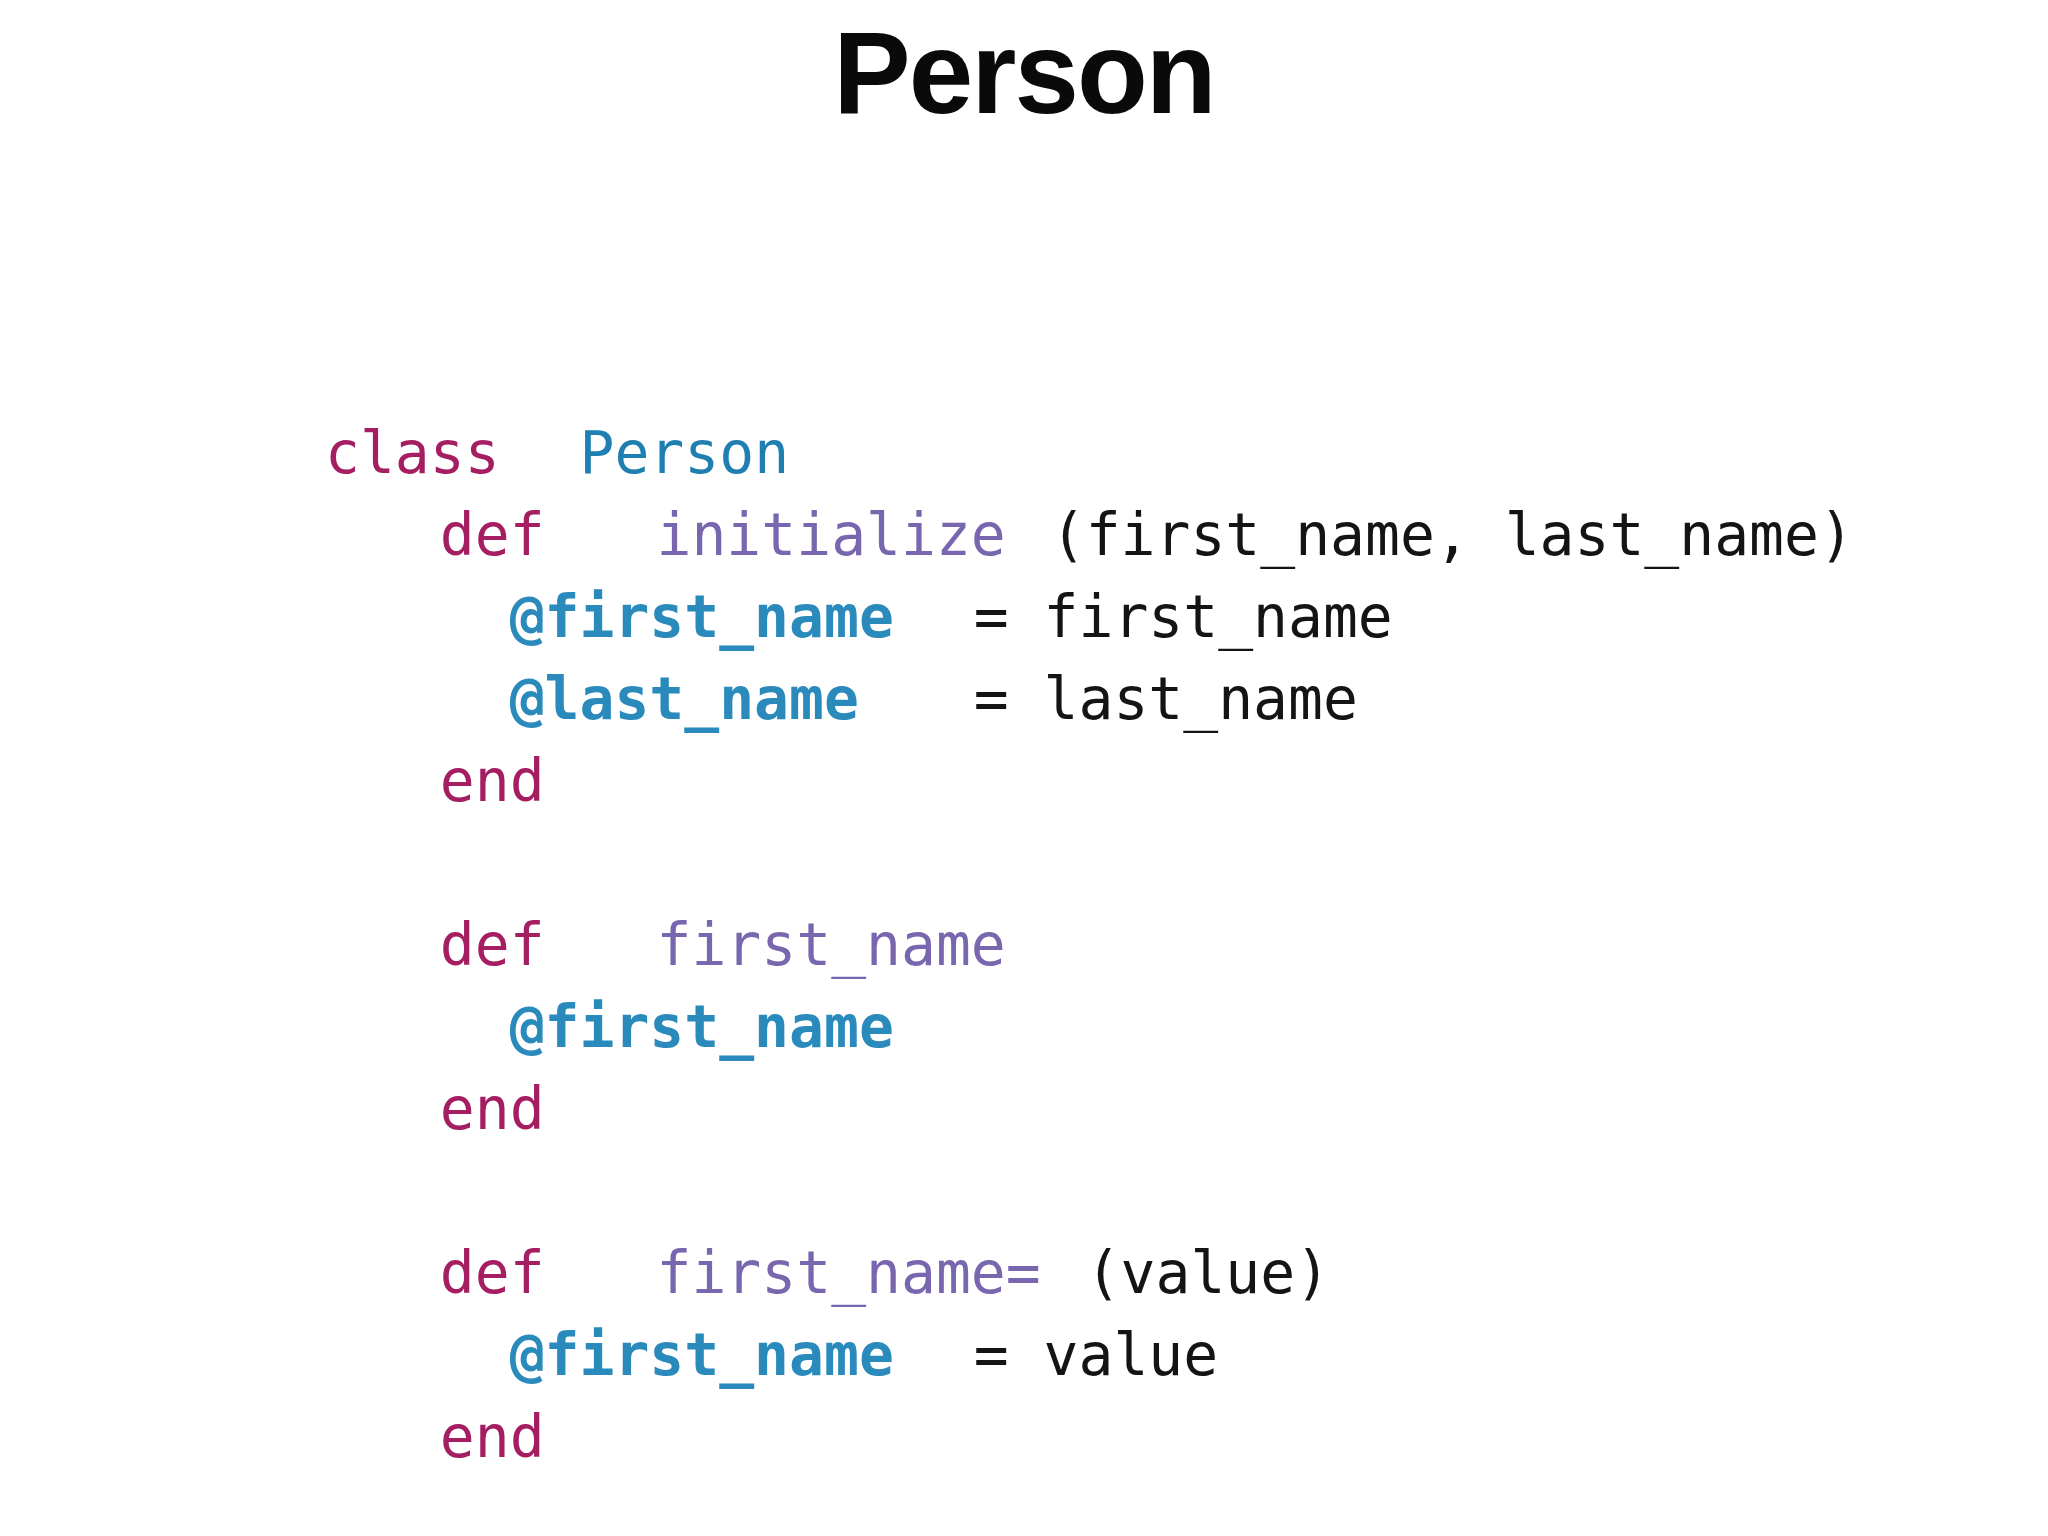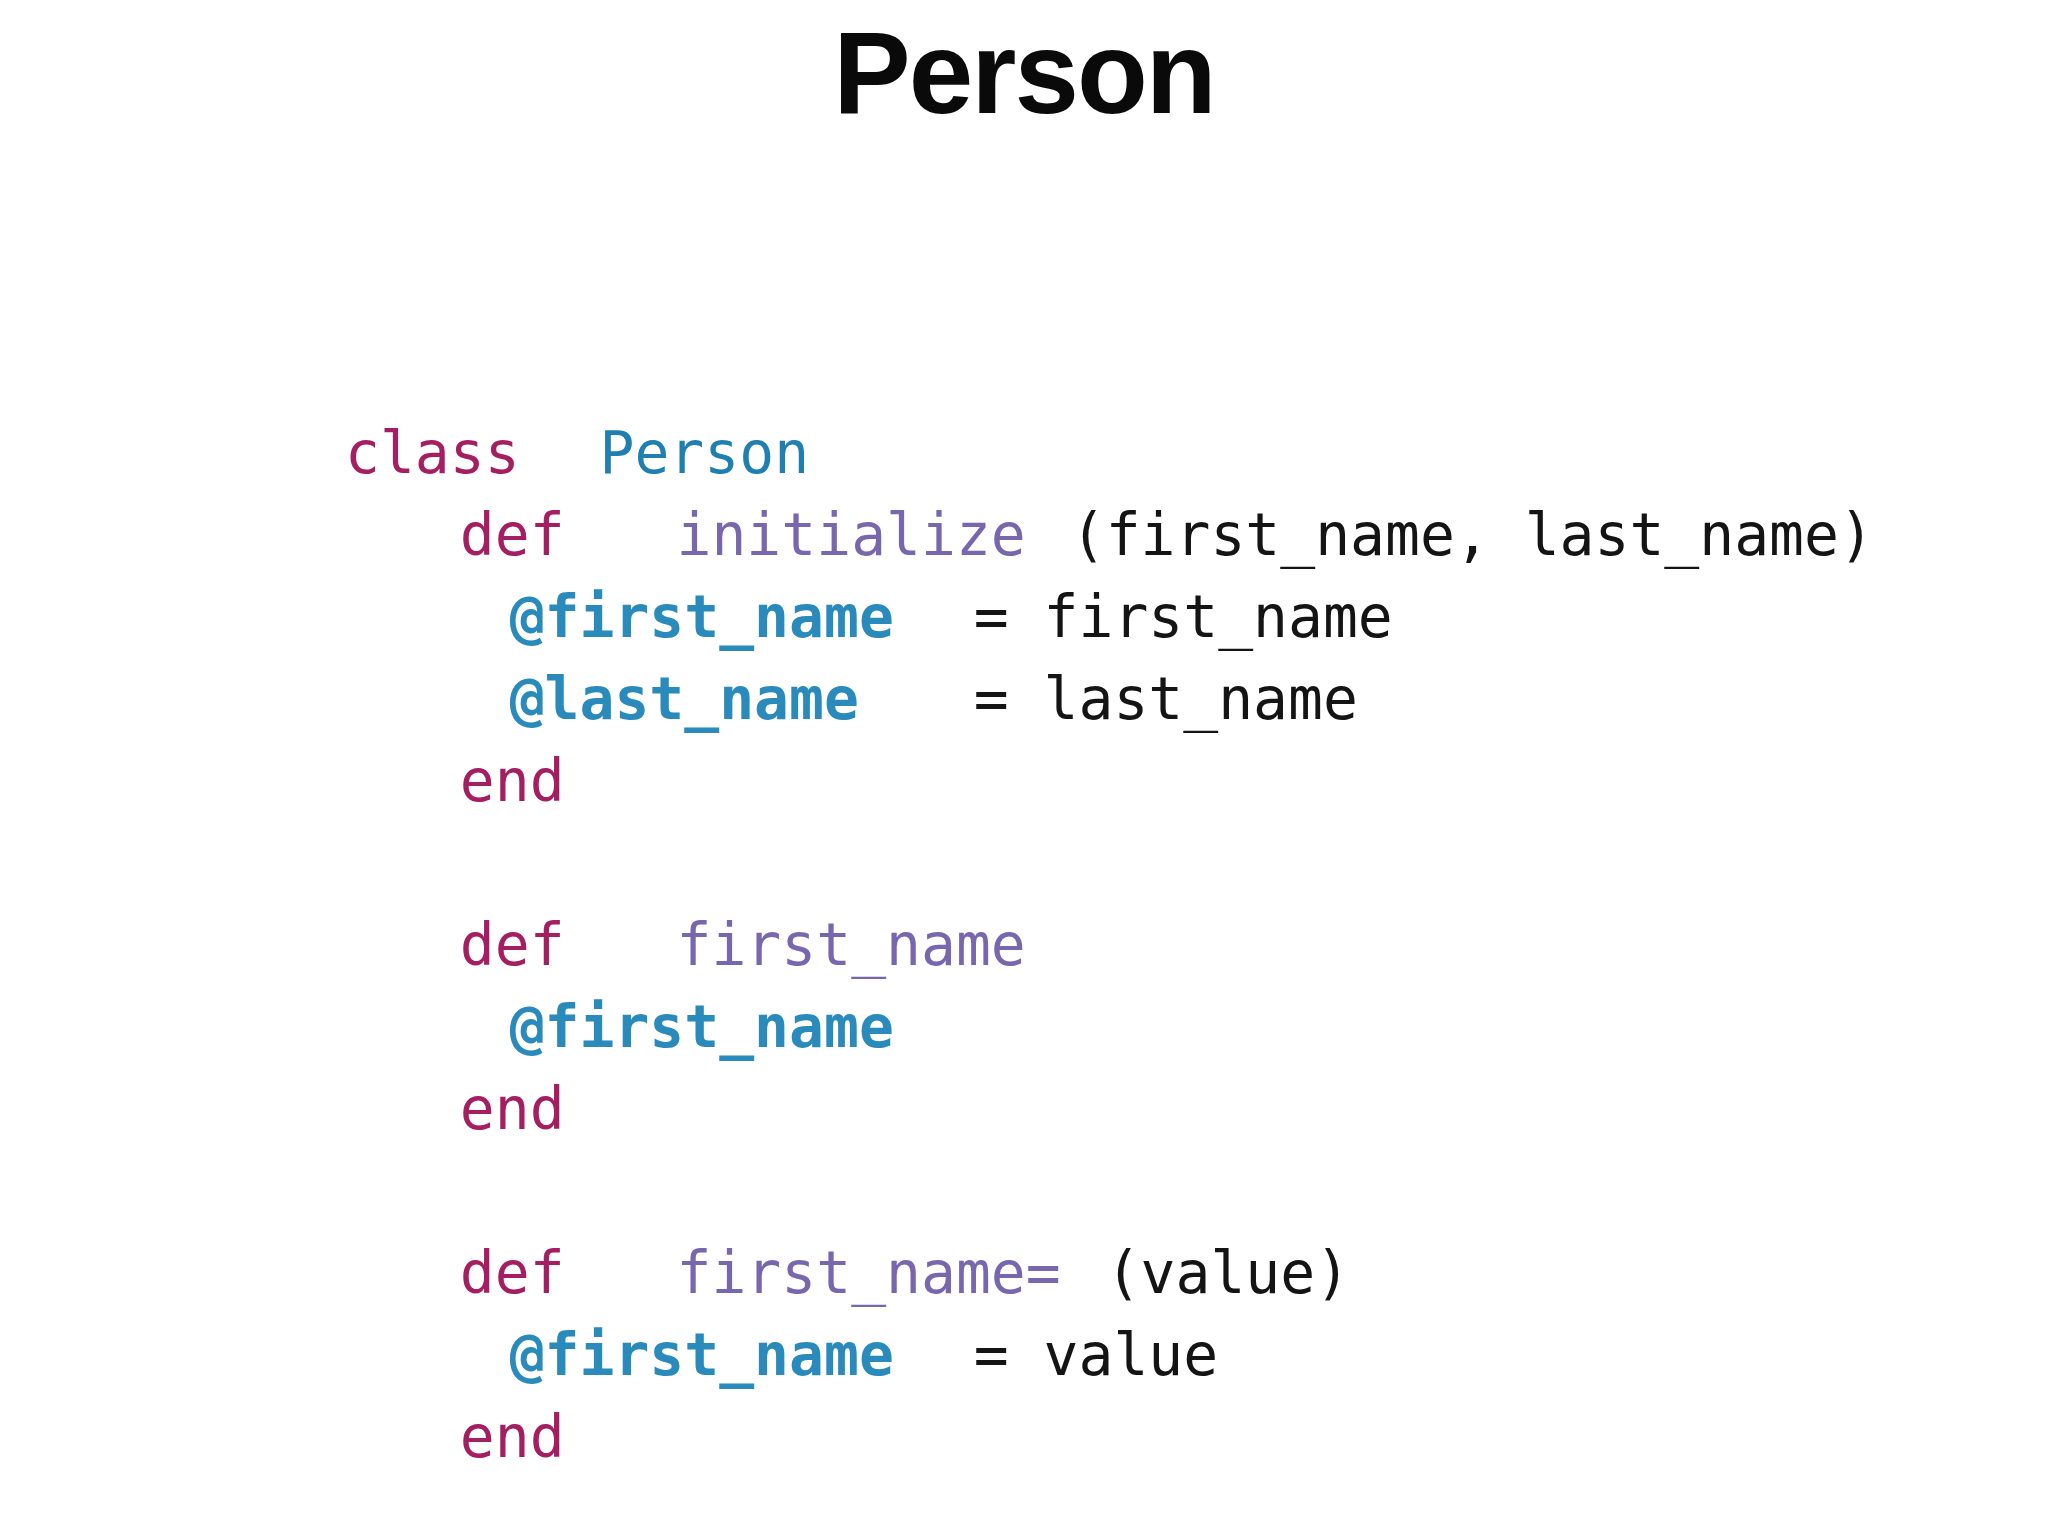--- a/index.html
+++ b/index.html
@@ -40,21 +40,21 @@
     position: absolute;
     left: 325px;
     top: 412px;
     font-family: "DejaVu Sans Mono", "Liberation Mono", monospace;
     font-size: 58px;
     line-height: 82px;
     white-space: pre;
     color: var(--plain);
   }
   .code-line { height: 82px; }
-  .tok-keyword  { color: var(--keyword); margin-left: 20px; }
+  .tok-keyword  { color: var(--keyword); }
   .tok-constant { color: var(--constant); }
   .tok-ivar     { color: var(--ivar); font-weight: bold; }
   .tok-method   { color: var(--method); margin-left: 32px; }
   .tok-plain    { color: var(--plain); margin-left: 45px; }
 </style>
 </head>
 <body>
 
 <div class="slide">
   <h1 class="slide-title">Person</h1>

